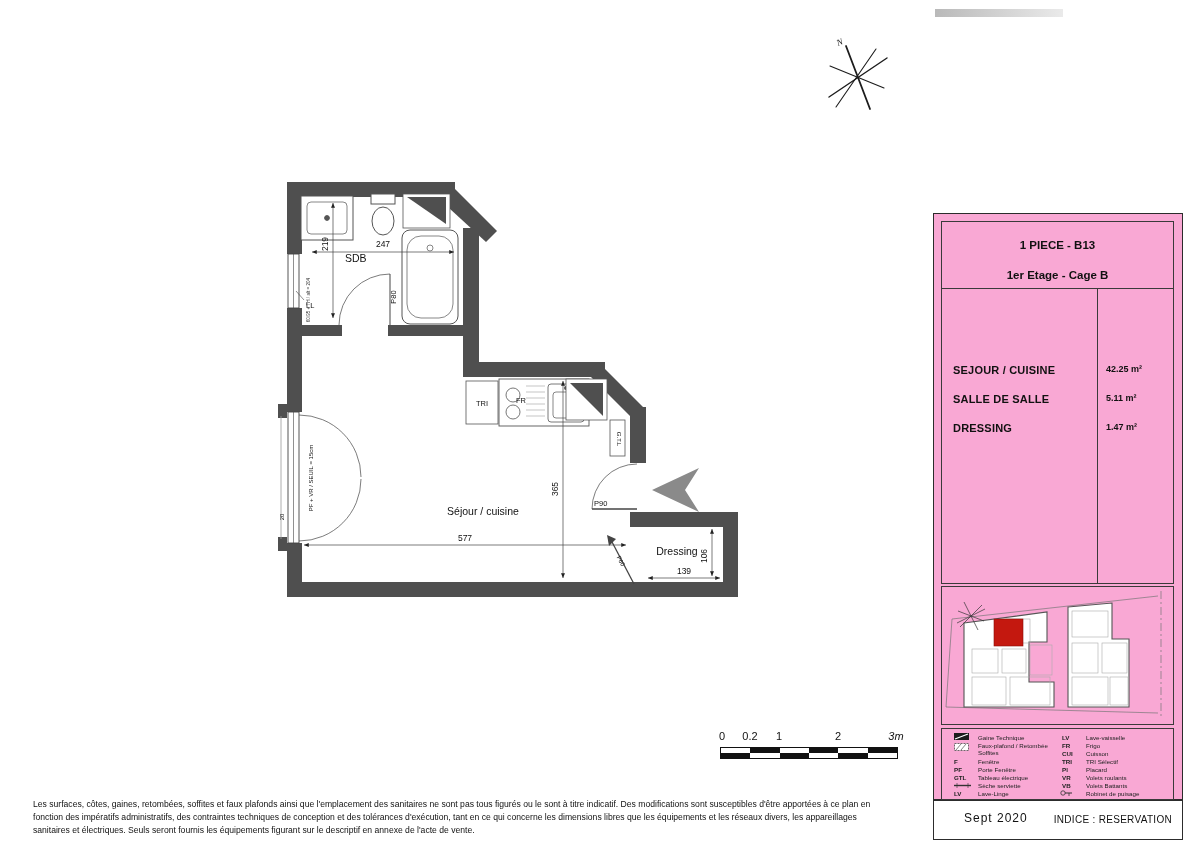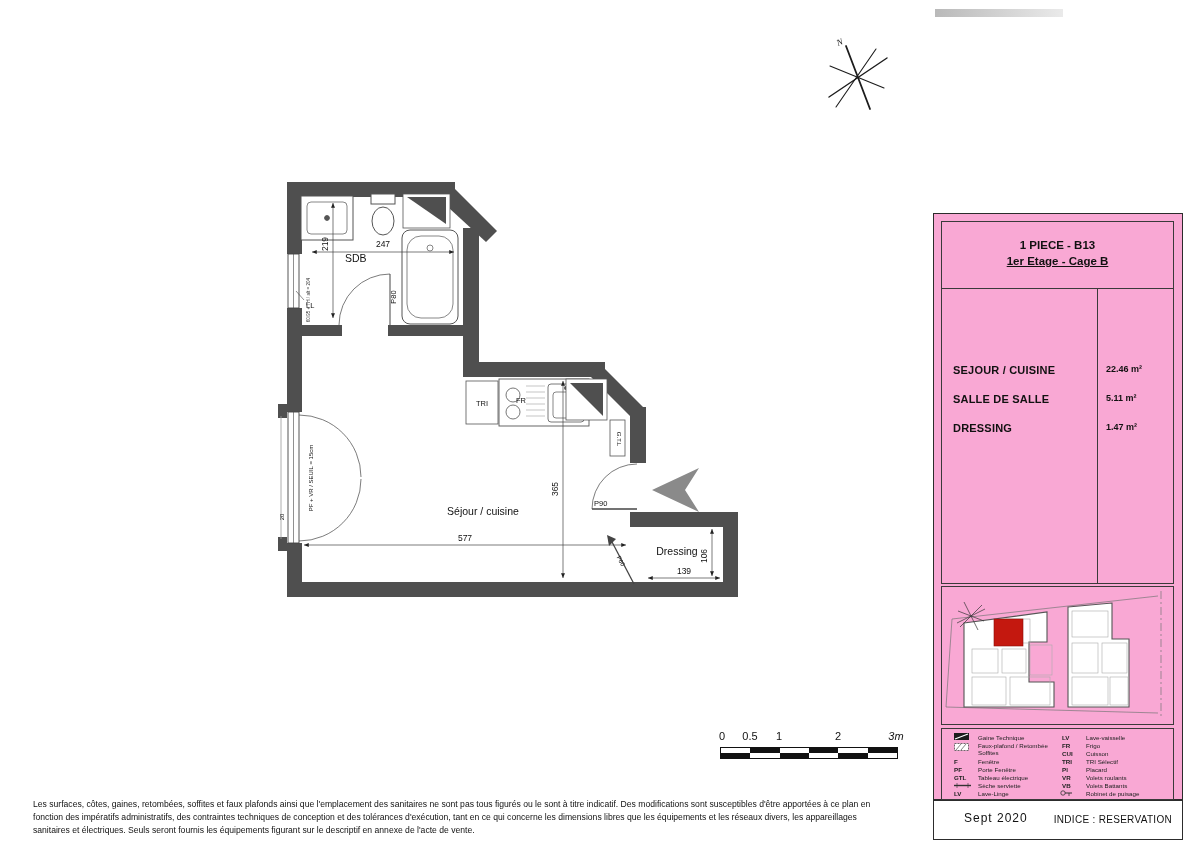--- a/index.html
+++ b/index.html
@@ -10,21 +10,21 @@
   
   .logo-bar{left:935px;top:9px;width:128px;height:8px;
             background:linear-gradient(to right,#b9b9b9,#eaeaea);}
 
   
   .tb{left:933px;top:213px;width:248px;height:585px;border:1.6px solid #2c2c2c;background:#f9a8d4;}
   .tb-inner{position:absolute;left:7px;top:7px;width:231px;height:361px;border:1px solid #3a3a3a;}
   .tb-title{position:absolute;left:0;top:0;width:100%;height:66px;border-bottom:1px solid #3a3a3a;
             text-align:center;font-weight:bold;font-size:11.5px;}
   .tb-title .l1{margin-top:17px;}
-  .tb-title .l2{margin-top:4px;text-decoration:underline;}
+  .tb-title .l2{margin-top:18px;}
   .tb-divider{position:absolute;left:155px;top:66px;width:1px;height:295px;background:#3a3a3a;}
   .room-row{position:absolute;left:0;width:100%;height:16px;}
   .room-name{position:absolute;left:11px;font-size:11px;font-weight:bold;letter-spacing:.2px;}
   .room-area{position:absolute;left:164px;font-size:9px;font-weight:bold;}
   .tb-total{position:absolute;left:0;top:287px;width:100%;height:30px;border-top:2px solid #222;
             border-bottom:2px solid #222;}
   .tb-total .lab{position:absolute;left:9px;top:8px;font-size:11.5px;font-weight:bold;letter-spacing:.1px;}
   .tb-total .val{position:absolute;left:164px;top:9px;font-size:10px;font-weight:bold;}
   .tb-keyplan{position:absolute;left:7px;top:372px;width:231px;height:137px;border:1px solid #3a3a3a;overflow:hidden;}
   .tb-legend{position:absolute;left:7px;top:514px;width:231px;height:70px;border:1px solid #3a3a3a;}
@@ -220,21 +220,21 @@
   <div class="abs tb">
     <div class="tb-inner">
       <div class="tb-title">
         <div class="l1">1 PIECE - B13</div>
         <div class="l2">1er Etage - Cage B</div>
       </div>
       <div class="tb-divider"></div>
 
       <div class="room-row" style="top:142px;">
         <span class="room-name">SEJOUR / CUISINE</span>
-        <span class="room-area">22.46 m²</span>
+        <span class="room-area">42.25 m²</span>
       </div>
       <div class="room-row" style="top:171px;">
         <span class="room-name">SALLE DE SALLE</span>
         <span class="room-area">5.11 m²</span>
       </div>
       <div class="room-row" style="top:200px;">
         <span class="room-name">DRESSING</span>
         <span class="room-area">1.47 m²</span>
       </div>
 
@@ -336,21 +336,21 @@
     </div>
   </div>
 
   <div class="abs tb-footer">
     <span class="date">Sept 2020</span>
     <span class="indice">INDICE : RESERVATION</span>
   </div>
 
   <div class="abs scalebar">
     <span class="sb-lab" style="left:2px;">0</span>
-    <span class="sb-lab" style="left:30px;">0.5</span>
+    <span class="sb-lab" style="left:30px;">0.2</span>
     <span class="sb-lab" style="left:59px;">1</span>
     <span class="sb-lab" style="left:118px;">2</span>
     <span class="sb-lab" style="left:176px;font-style:italic;">3m</span>
     <div class="sb-bar">
       <div class="sb-cell sb-w" style="left:0;top:0;"></div>
         <div class="sb-cell sb-b" style="left:29.33px;top:0;"></div>
       <div class="sb-cell sb-w" style="left:58.66px;top:0;"></div>
         <div class="sb-cell sb-b" style="left:88px;top:0;"></div>
       <div class="sb-cell sb-w" style="left:117.3px;top:0;"></div>
         <div class="sb-cell sb-b" style="left:146.6px;top:0;"></div>

